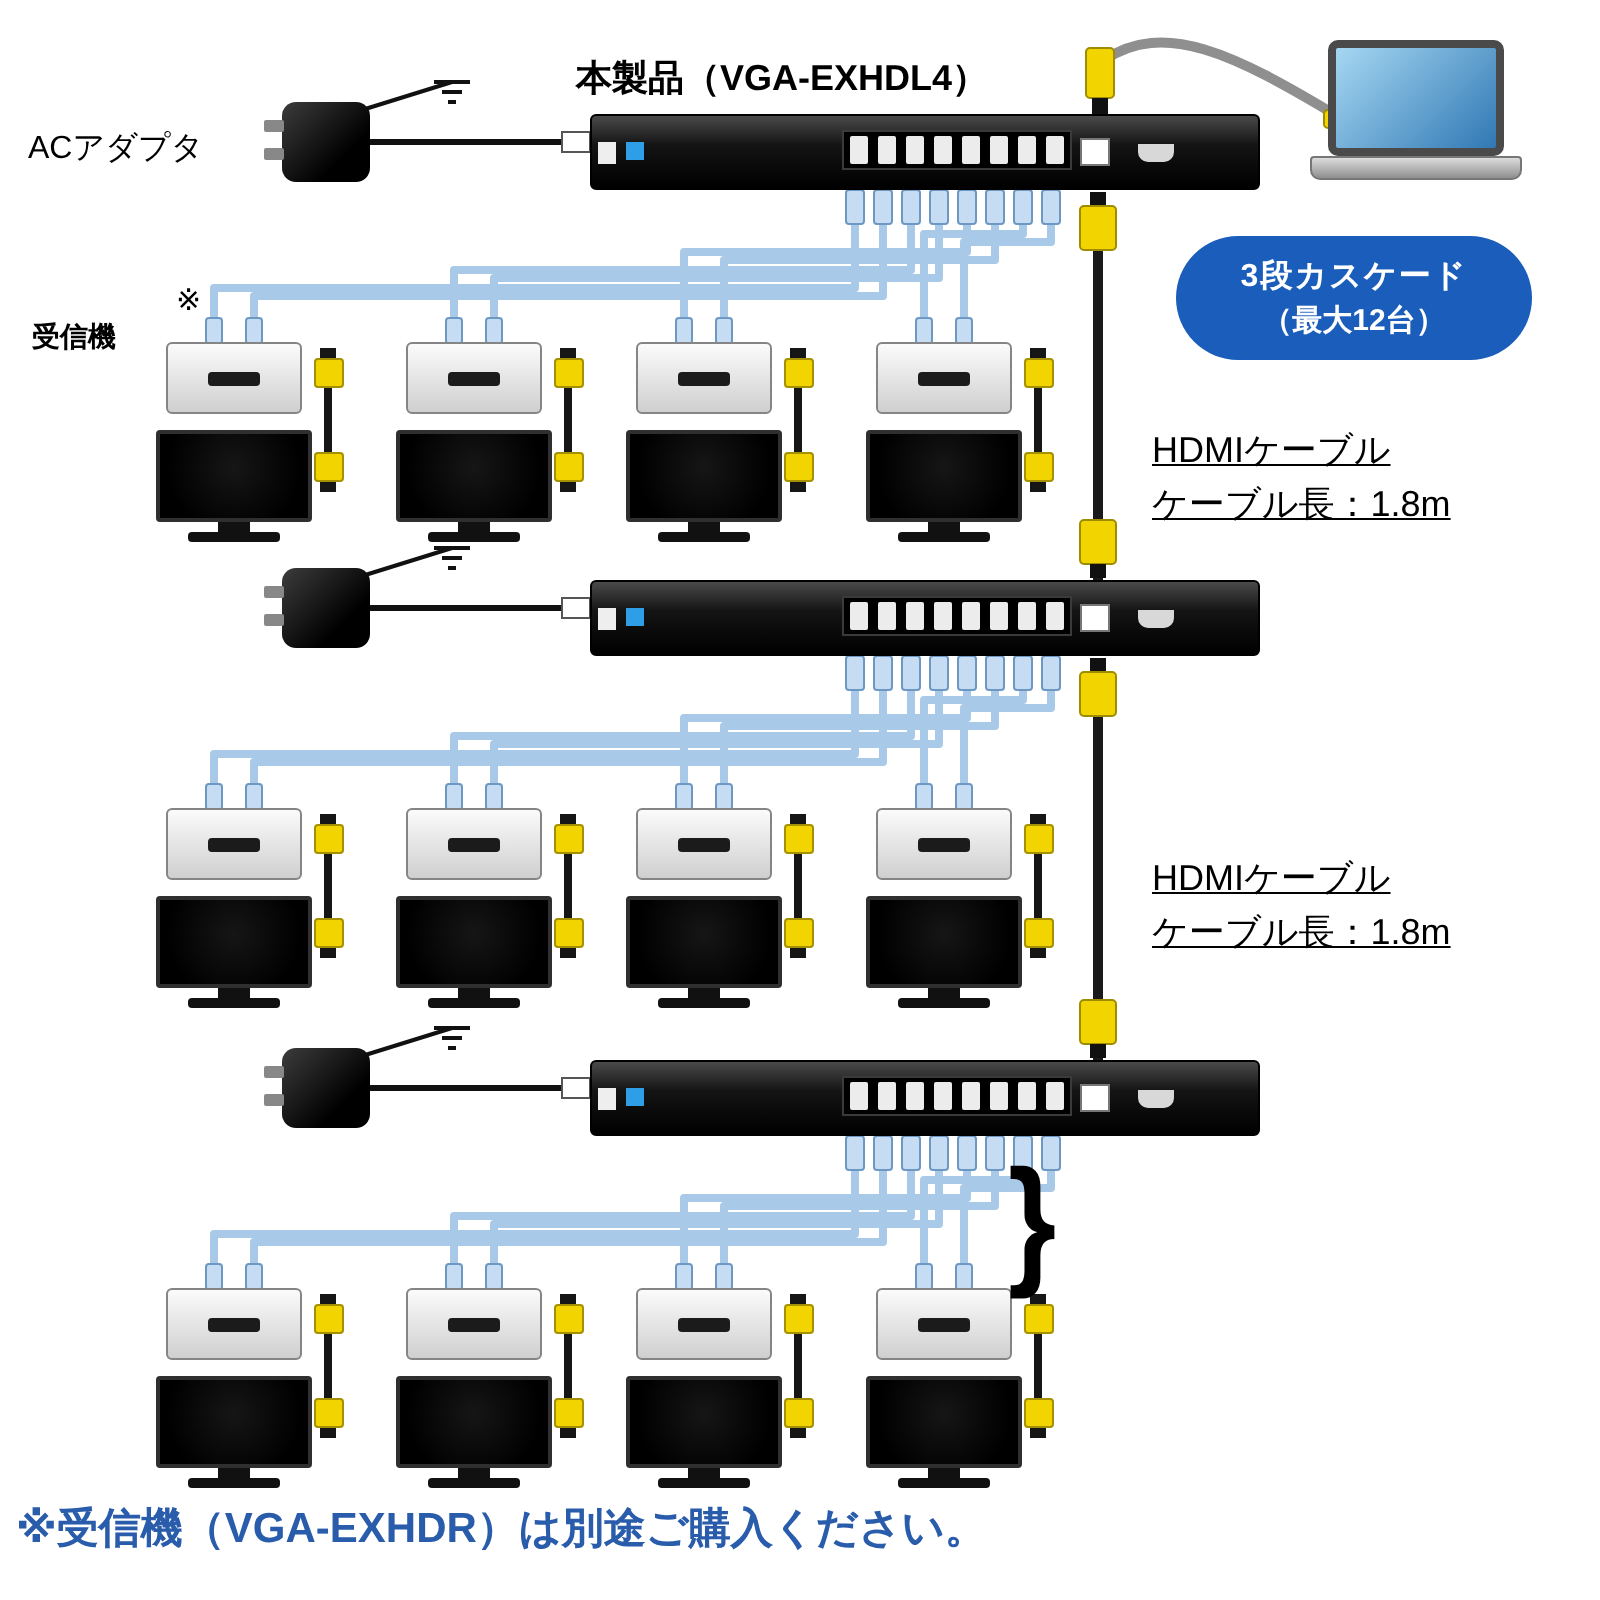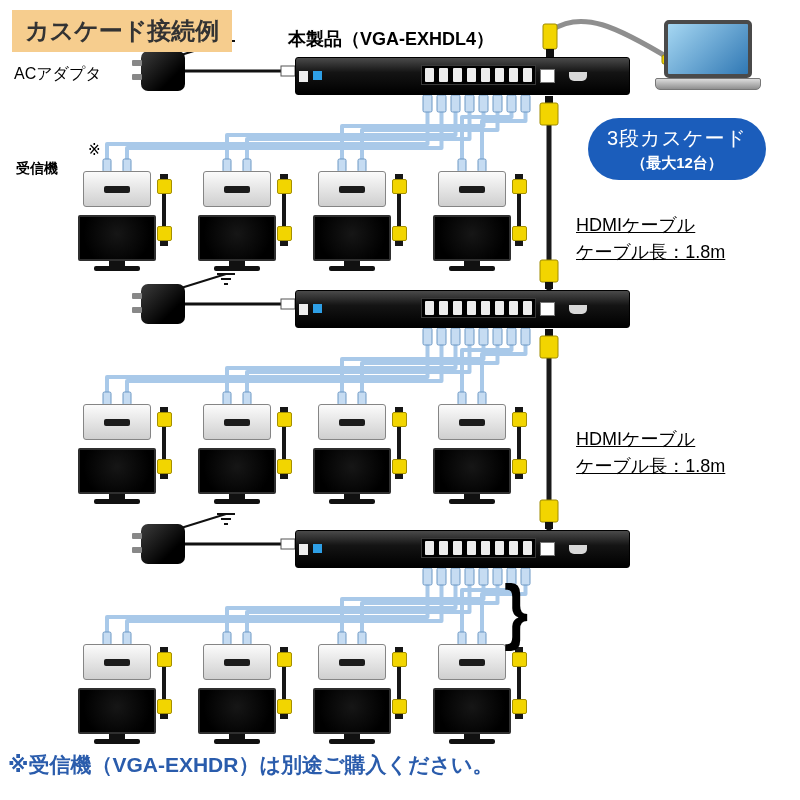--- a/index.html
+++ b/index.html
@@ -7,21 +7,21 @@
   #stage *{box-sizing:border-box;}
   svg#cable-layer{position:absolute;left:0;top:0;z-index:1;pointer-events:none;}
 
   
   #title{position:absolute;left:12px;top:10px;padding:5px 13px;font-size:24px;font-weight:bold;color:#333;background:var(--title-bg,#f6cd8e);z-index:3;}
   #product-label{position:absolute;left:288px;top:27px;font-size:18px;font-weight:bold;z-index:3;}
   #ac-label{position:absolute;left:14px;top:64px;font-size:16px;z-index:3;}
   #receiver-mark{position:absolute;left:88px;top:141px;font-size:15px;z-index:3;}
   #receiver-label{position:absolute;left:16px;top:160px;font-size:14px;z-index:3;font-weight:bold;}
   #badge{position:absolute;left:588px;top:118px;width:178px;height:62px;background:var(--badge-bg,#1b5dbb);border-radius:32px;color:#fff;display:flex;flex-direction:column;align-items:center;justify-content:center;z-index:3;}
-  .badge-l1{font-size:20px;font-weight:normal;letter-spacing:1px;}
+  .badge-l1{font-size:16px;font-weight:bold;letter-spacing:1px;}
   .badge-l2{font-size:15px;font-weight:bold;margin-top:2px;text-align:right;}
   .hdmi-label{position:absolute;font-size:18px;line-height:27px;z-index:3;text-decoration:underline;}
   #hdmi-label-1{left:576px;top:212px;}
   #hdmi-label-2{left:576px;top:426px;}
   #brace{position:absolute;left:504px;top:576px;font-size:62px;font-weight:bold;line-height:1;transform:scaleY(1.15);transform-origin:top;z-index:3;}
   #distance-block{position:absolute;left:544px;top:588px;z-index:3;}
   .dist-title{font-size:16px;font-weight:bold;}
   .dist-big{font-size:27px;font-weight:bold;margin:3px 0 1px;}
   .dist-res{font-size:14px;line-height:19px;}
   #footnotes{position:absolute;left:8px;top:754px;z-index:3;color:var(--note-blue,#2a5cac);font-size:21px;font-weight:600;line-height:22px;}
@@ -150,21 +150,20 @@
       <rect x="478" y="632" width="8" height="13" rx="1.5" fill="#c6dcf2" stroke="#6d98c4"></rect>
       <path d="M184 544 H283" stroke="#111" stroke-width="3" fill="none"></path>
       <rect x="281" y="539" width="14" height="10" fill="#fff" stroke="#555"></rect>
       <path d="M181 528 L226 514 M217 514 H235 M221 519 H231 M224 524 H228" stroke="#111" stroke-width="2" fill="none"></path>
       <path d="M552 30 C582 10 616 26 672 60" stroke="#8f8f8f" stroke-width="5" fill="none"></path>
       <rect x="543" y="24" width="14" height="25" rx="2" fill="#f2d500" stroke="#a08c00"></rect>
       <rect x="546" y="49" width="8" height="8" fill="#111"></rect>
       <rect x="662" y="55" width="14" height="9" rx="2" fill="#f2d500" stroke="#a08c00"></rect>
     </svg>
 
-  <div id="title">カスケード接続例</div>
   <div id="product-label">本製品（VGA-EXHDL4）</div>
   <div id="ac-label">ACアダプタ</div>
   <div id="receiver-mark">※</div>
   <div id="receiver-label">受信機</div>
 
   <div id="laptop">
     <div class="lt-screen"></div>
     <div class="lt-base"></div>
   </div>
 

